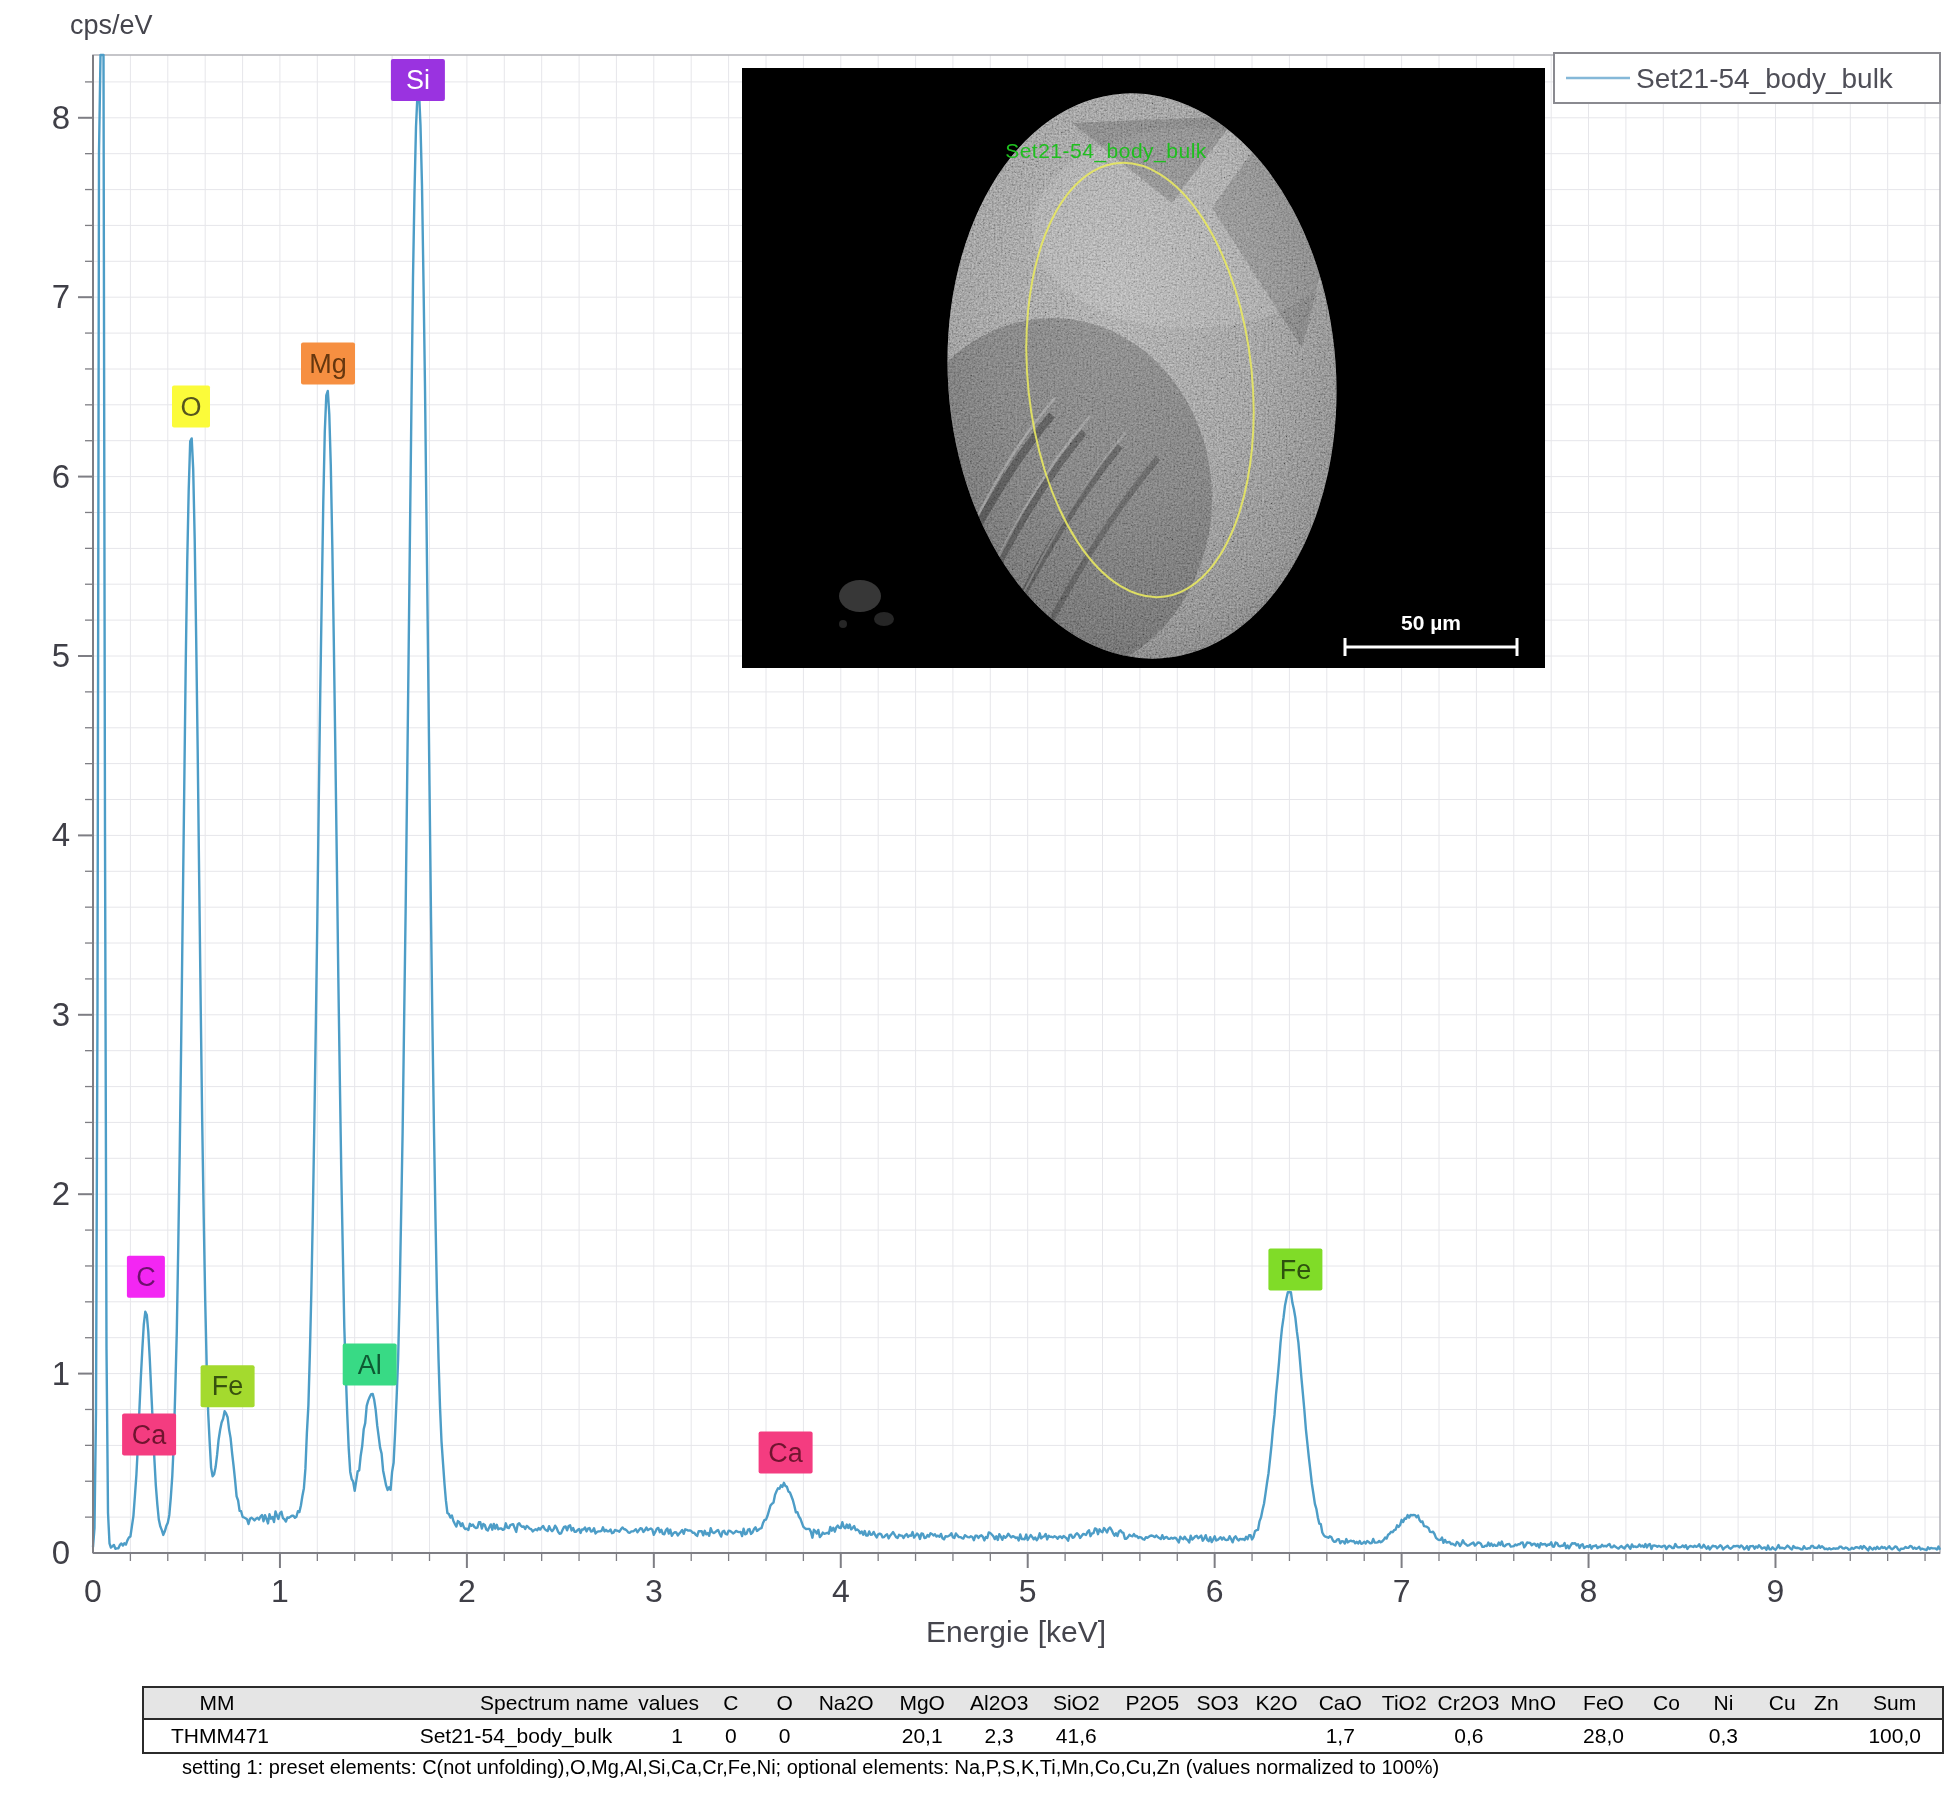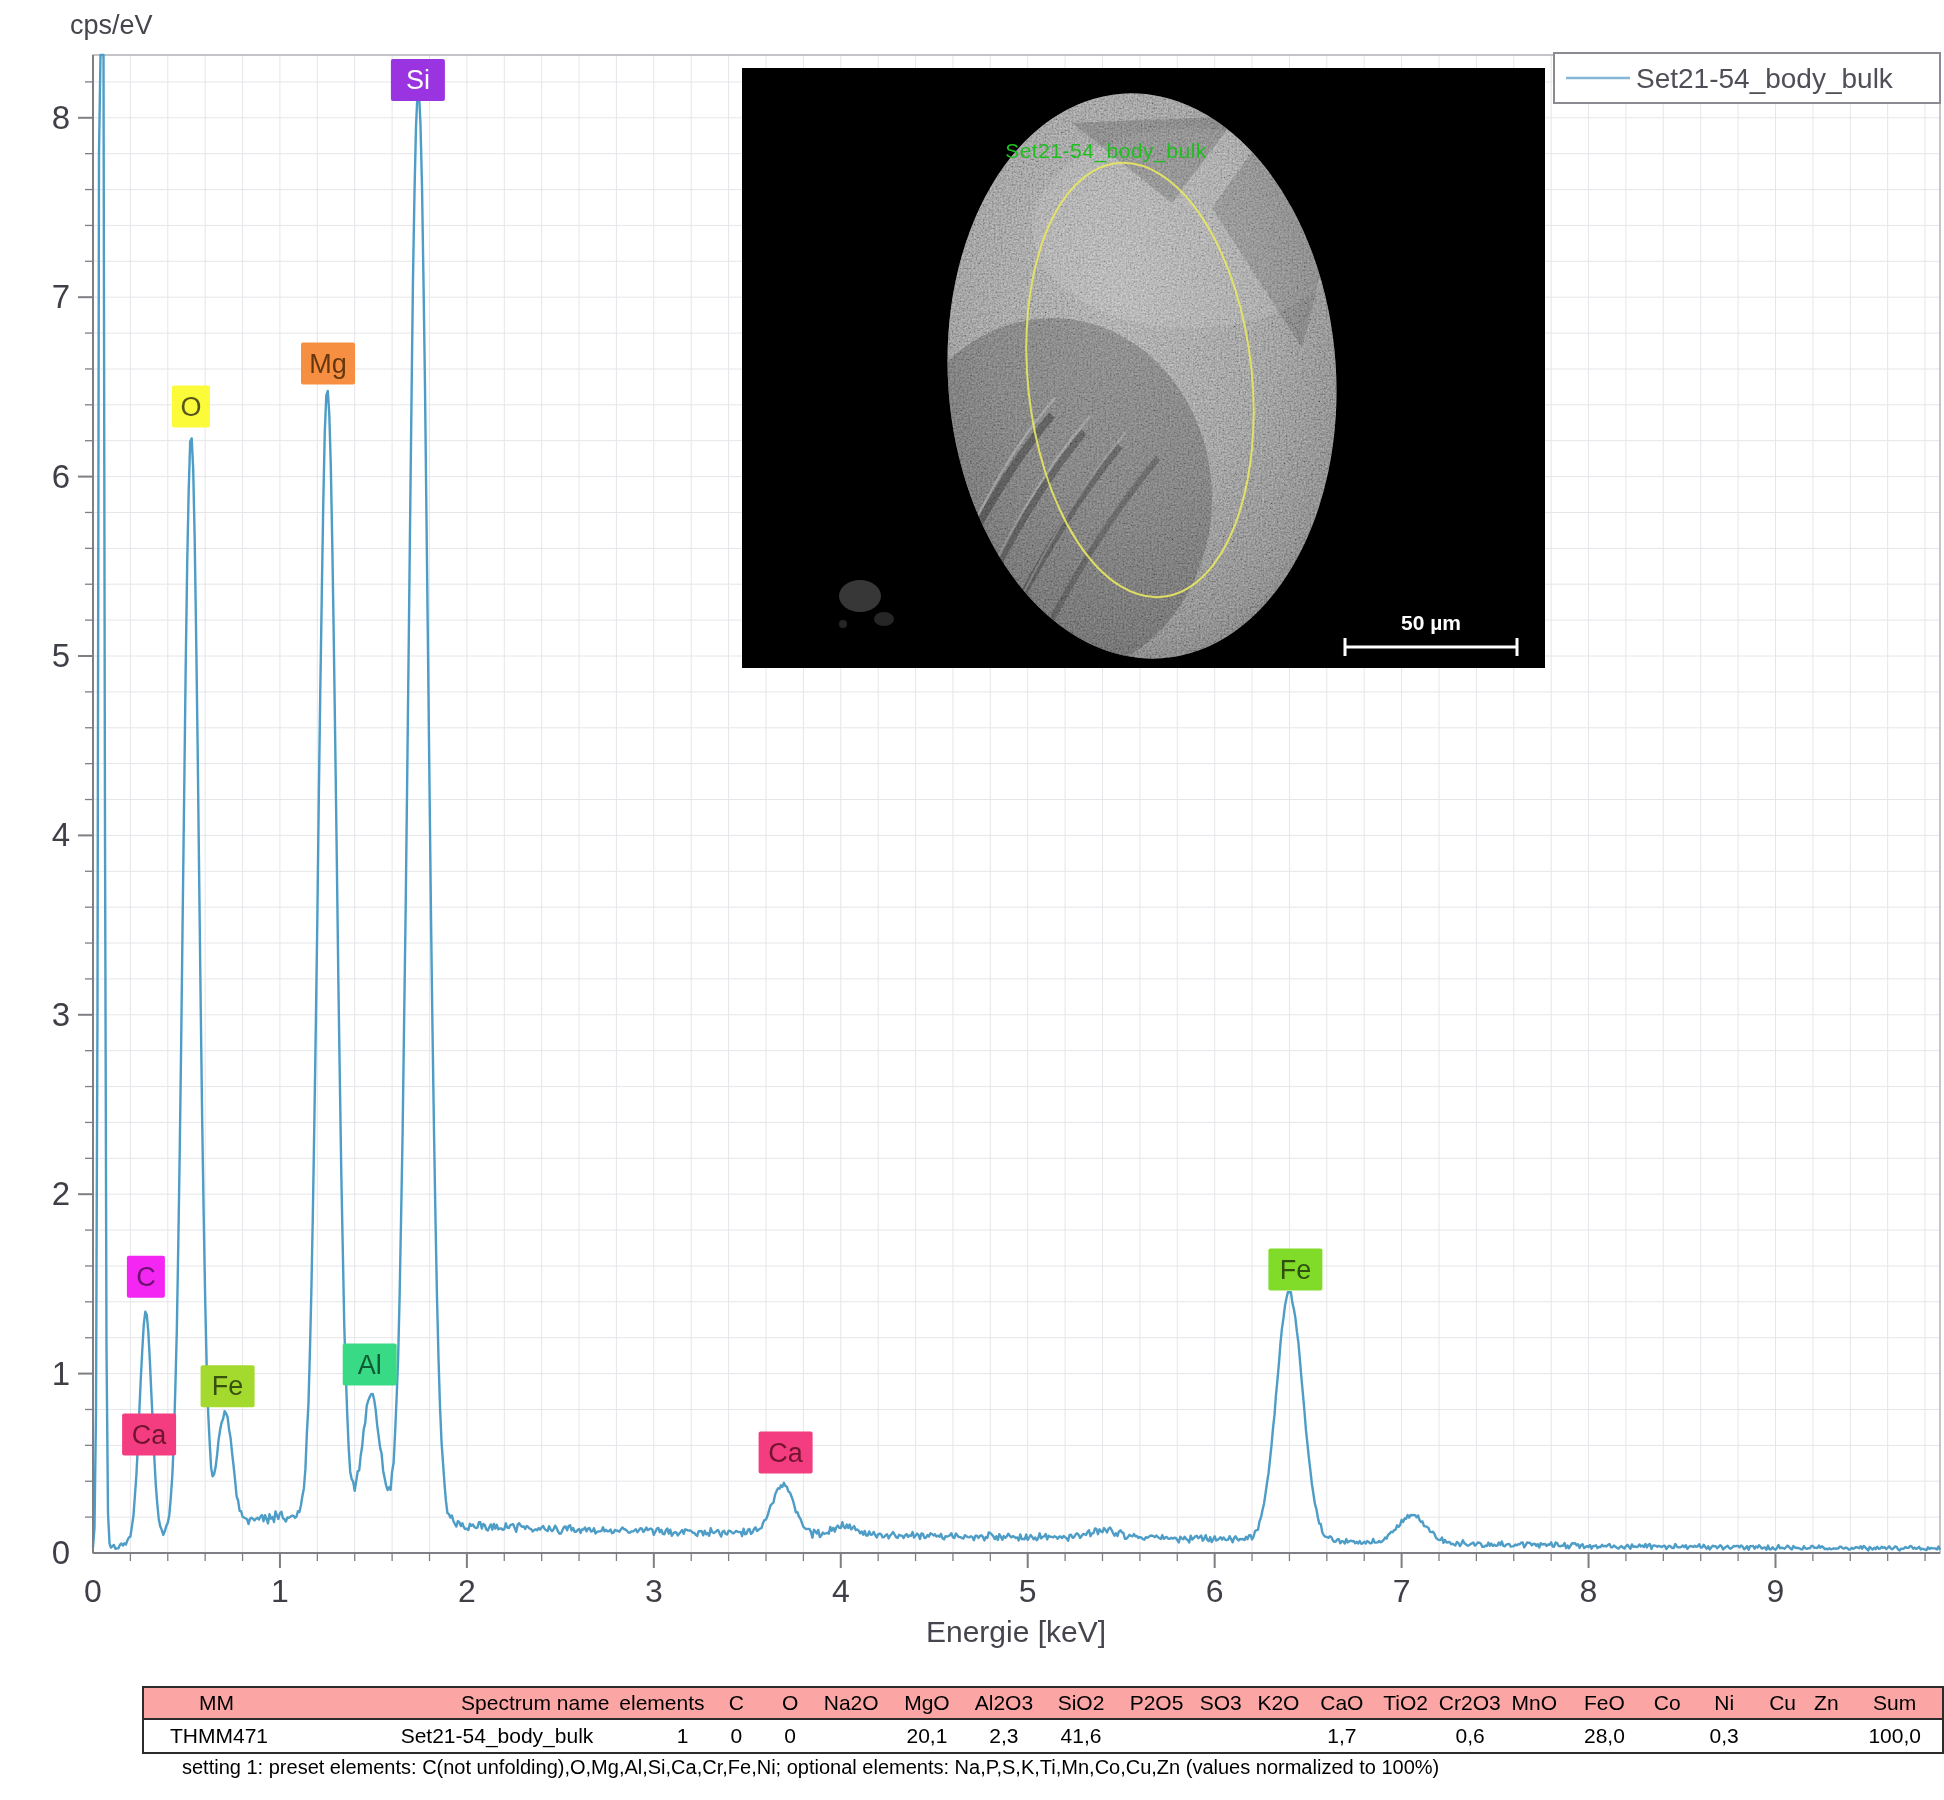--- a/index.html
+++ b/index.html
@@ -2,21 +2,21 @@
 <html><head>
 <meta charset="utf-8">
 <style>
   html,body{margin:0;padding:0;background:#ffffff;width:1944px;height:1800px;
     font-family:"Liberation Sans",sans-serif;overflow:hidden;position:relative;}
   #stage{position:absolute;left:0;top:0;width:1944px;height:1800px;background:#fff;}
   #chart{position:absolute;left:0;top:0;}
   #inset{position:absolute;left:742px;top:68px;width:803px;height:600px;background:#000;}
   #quant-table{position:absolute;left:142px;top:1686px;border-collapse:collapse;table-layout:fixed;
     font-size:21px;color:#000;background:#fff;border:2px solid #2b2b2b;}
-  #quant-table th{background:#fca5a5;font-weight:normal;border-bottom:2px solid #2b2b2b;
+  #quant-table th{background:#e5e5e5;font-weight:normal;border-bottom:2px solid #2b2b2b;
     padding:3px 5px;white-space:nowrap;overflow:hidden;}
   #quant-table td{padding:3px 21px;white-space:nowrap;overflow:hidden;height:26px;}
   .al{text-align:right}.ar{text-align:right}.ac{text-align:center}
   #footnote{position:absolute;left:142px;top:1756px;font-size:20px;color:#000;white-space:nowrap;margin-left:40px;}
 </style>
 </head>
 <body>
 
 <div id="stage">
 
@@ -278,21 +278,21 @@
         <col style="width: 43px;">
         <col style="width: 47px;">
         <col style="width: 47px;">
         <col style="width: 40px;">
         <col style="width: 64px;">
       </colgroup>
     <thead>
         <tr id="qt-head">
           <th class="ac">MM</th>
           <th class="al">Spectrum name</th>
-          <th class="ac">elements</th>
+          <th class="ac">values</th>
           <th class="ac">C</th>
           <th class="ac">O</th>
           <th class="ac">Na2O</th>
           <th class="ac">MgO</th>
           <th class="ac">Al2O3</th>
           <th class="ac">SiO2</th>
           <th class="ac">P2O5</th>
           <th class="ac">SO3</th>
           <th class="ac">K2O</th>
           <th class="ac">CaO</th>

